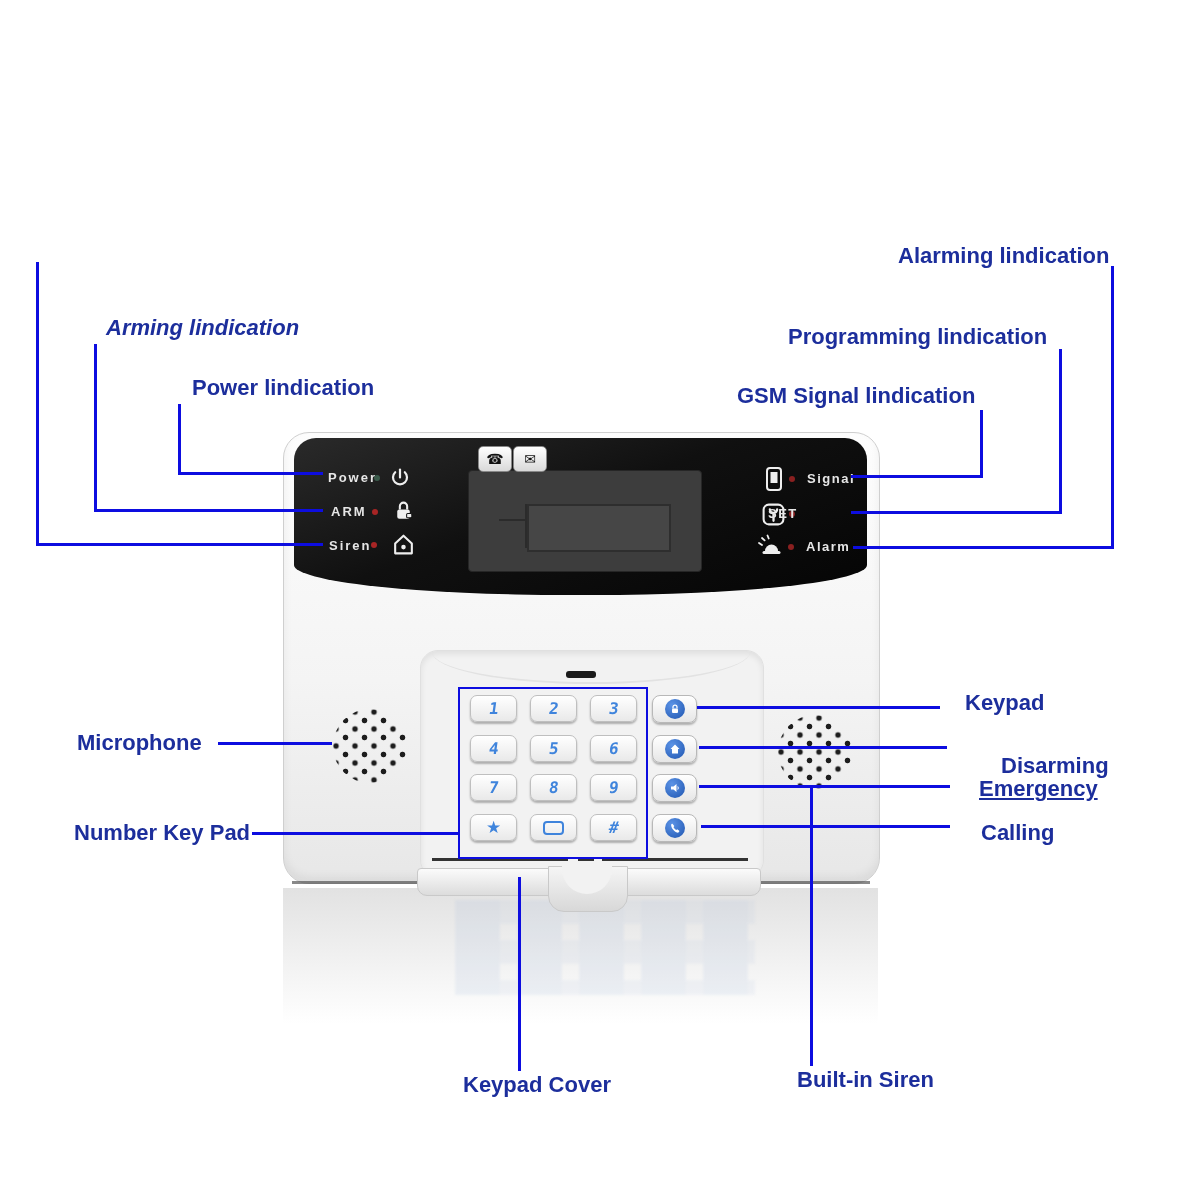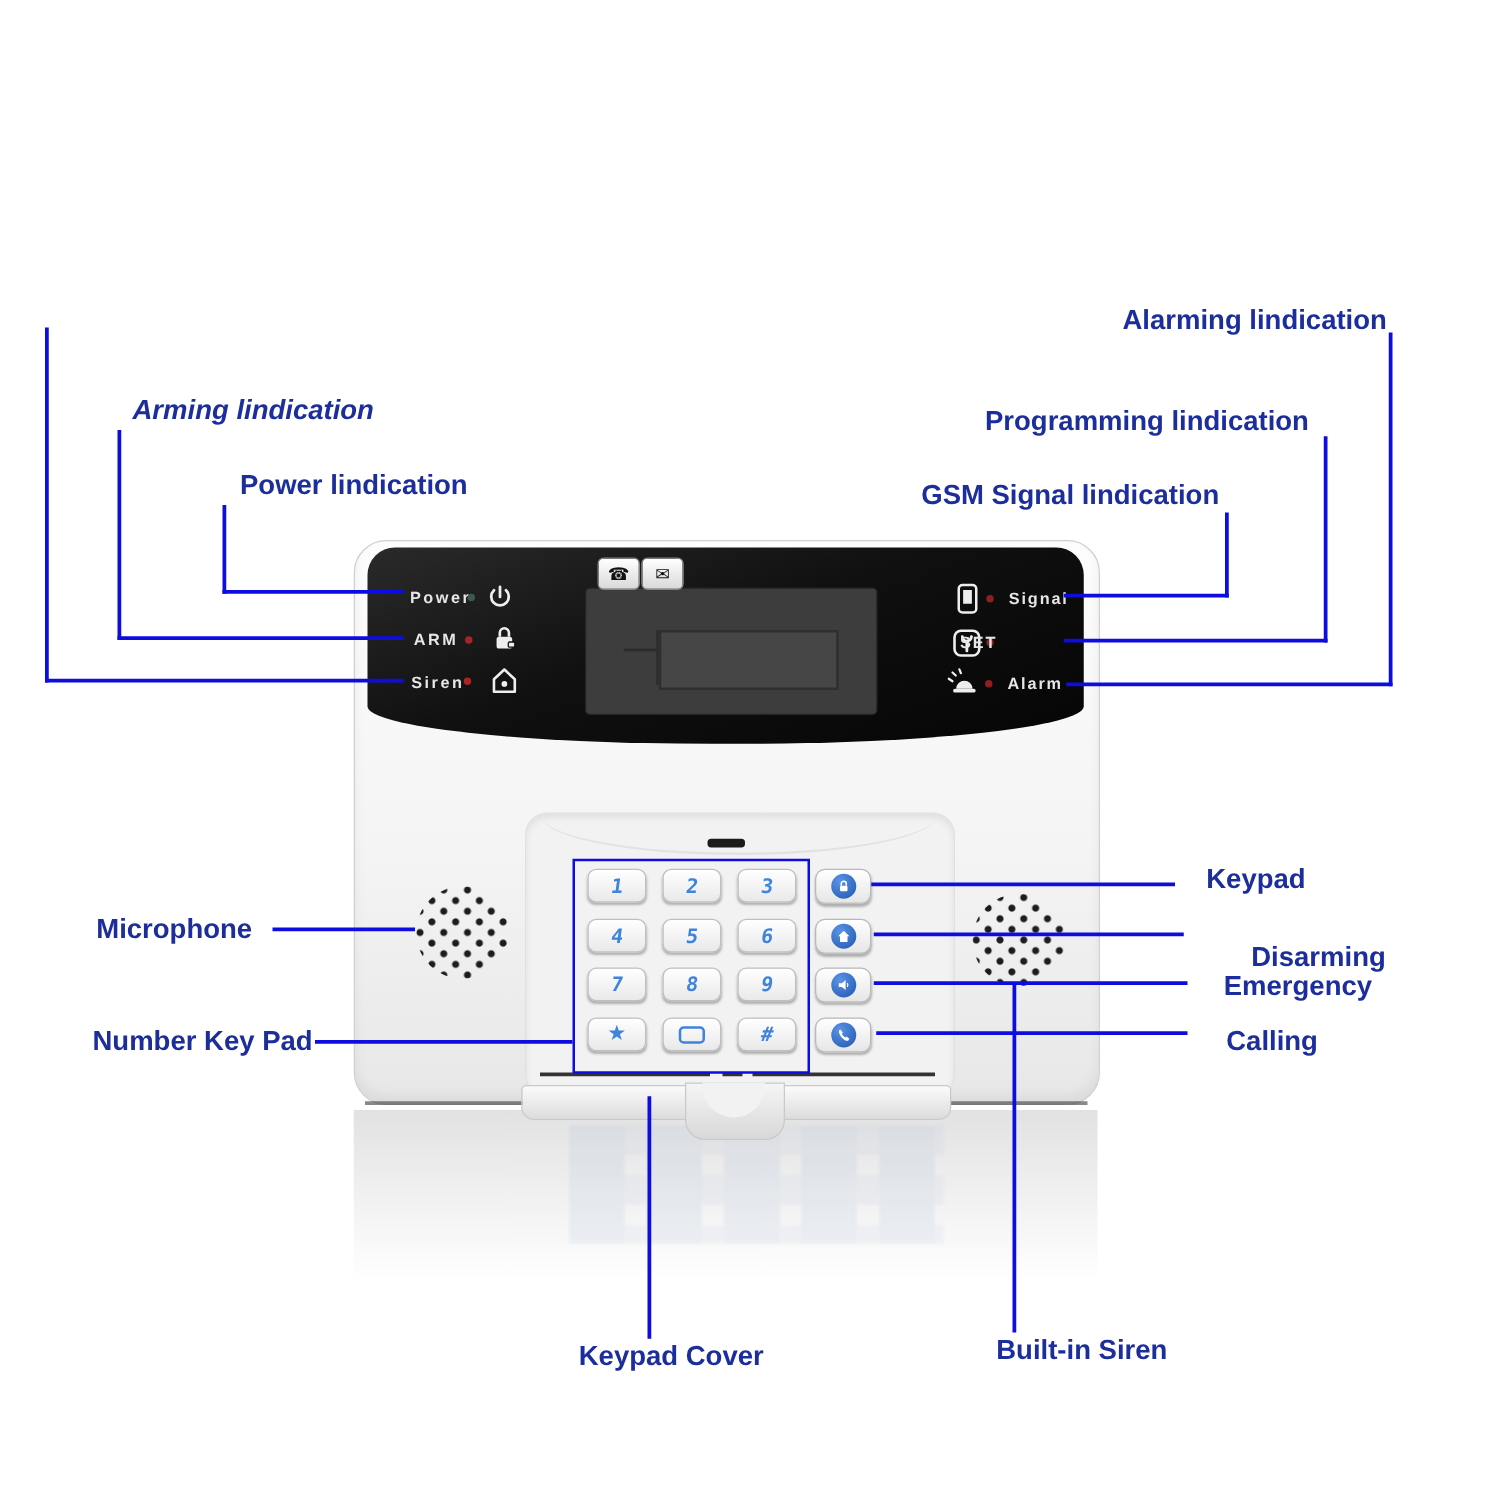--- a/index.html
+++ b/index.html
@@ -238,21 +238,21 @@
 
   <span class="lbl" style="left:106px;top:316px;font-style:italic;">Arming lindication</span>
   <span class="lbl" style="left:192px;top:376px;">Power lindication</span>
   <span class="lbl" style="left:898px;top:244px;">Alarming lindication</span>
   <span class="lbl" style="left:788px;top:325px;">Programming lindication</span>
   <span class="lbl" style="left:737px;top:384px;">GSM Signal lindication</span>
   <span class="lbl" style="left:77px;top:731px;">Microphone</span>
   <span class="lbl" style="left:74px;top:821px;">Number Key Pad</span>
   <span class="lbl" style="left:965px;top:691px;">Keypad</span>
   <span class="lbl" style="left:1001px;top:738px;margin-top:16px;">Disarming</span>
-  <span class="lbl" style="left:979px;top:777px;">Emergency</span>
+  <span class="lbl" style="left:979px;top:777px;text-decoration:underline;">Emergency</span>
   <span class="lbl" style="left:981px;top:821px;">Calling</span>
   <span class="lbl" style="left:463px;top:1073px;">Keypad Cover</span>
   <span class="lbl" style="left:797px;top:1068px;">Built-in Siren</span>
 
   <div class="vline" style="left:36px;top:262px;height:284px;"></div>
   <div class="hline" style="left:36px;top:543px;width:287px;"></div>
   <div class="vline" style="left:94px;top:344px;height:168px;"></div>
   <div class="hline" style="left:94px;top:509px;width:229px;"></div>
   <div class="vline" style="left:178px;top:404px;height:71px;"></div>
   <div class="hline" style="left:178px;top:472px;width:145px;"></div>

